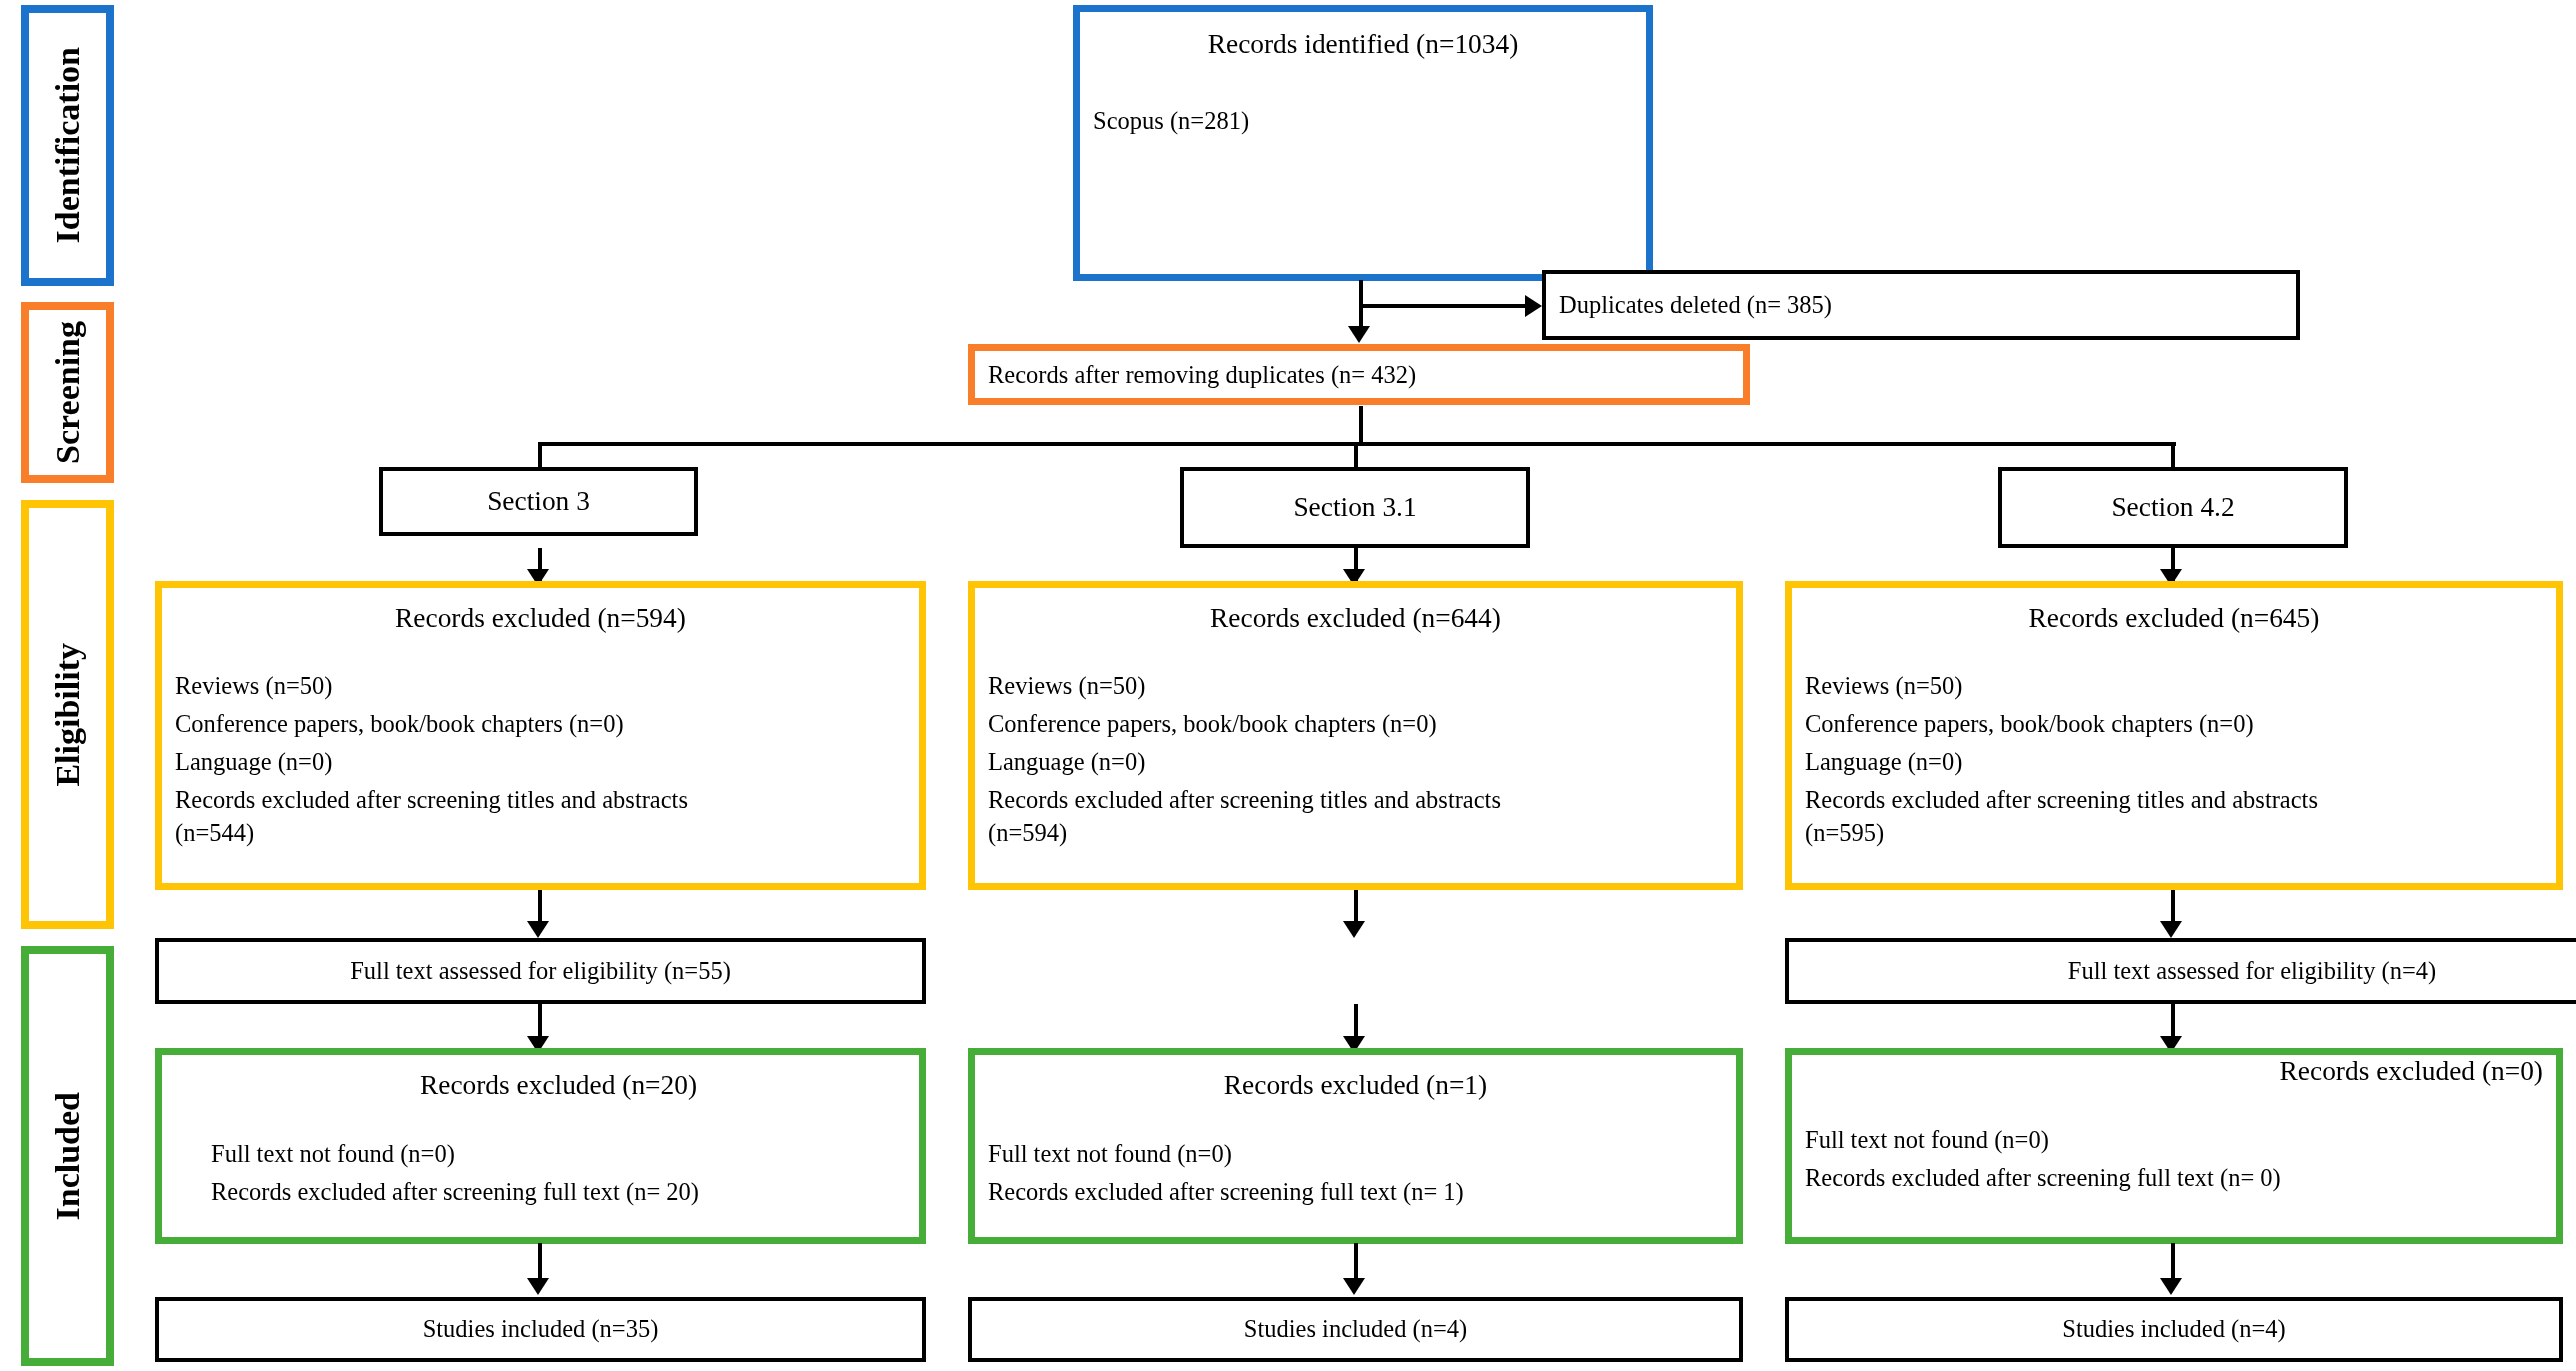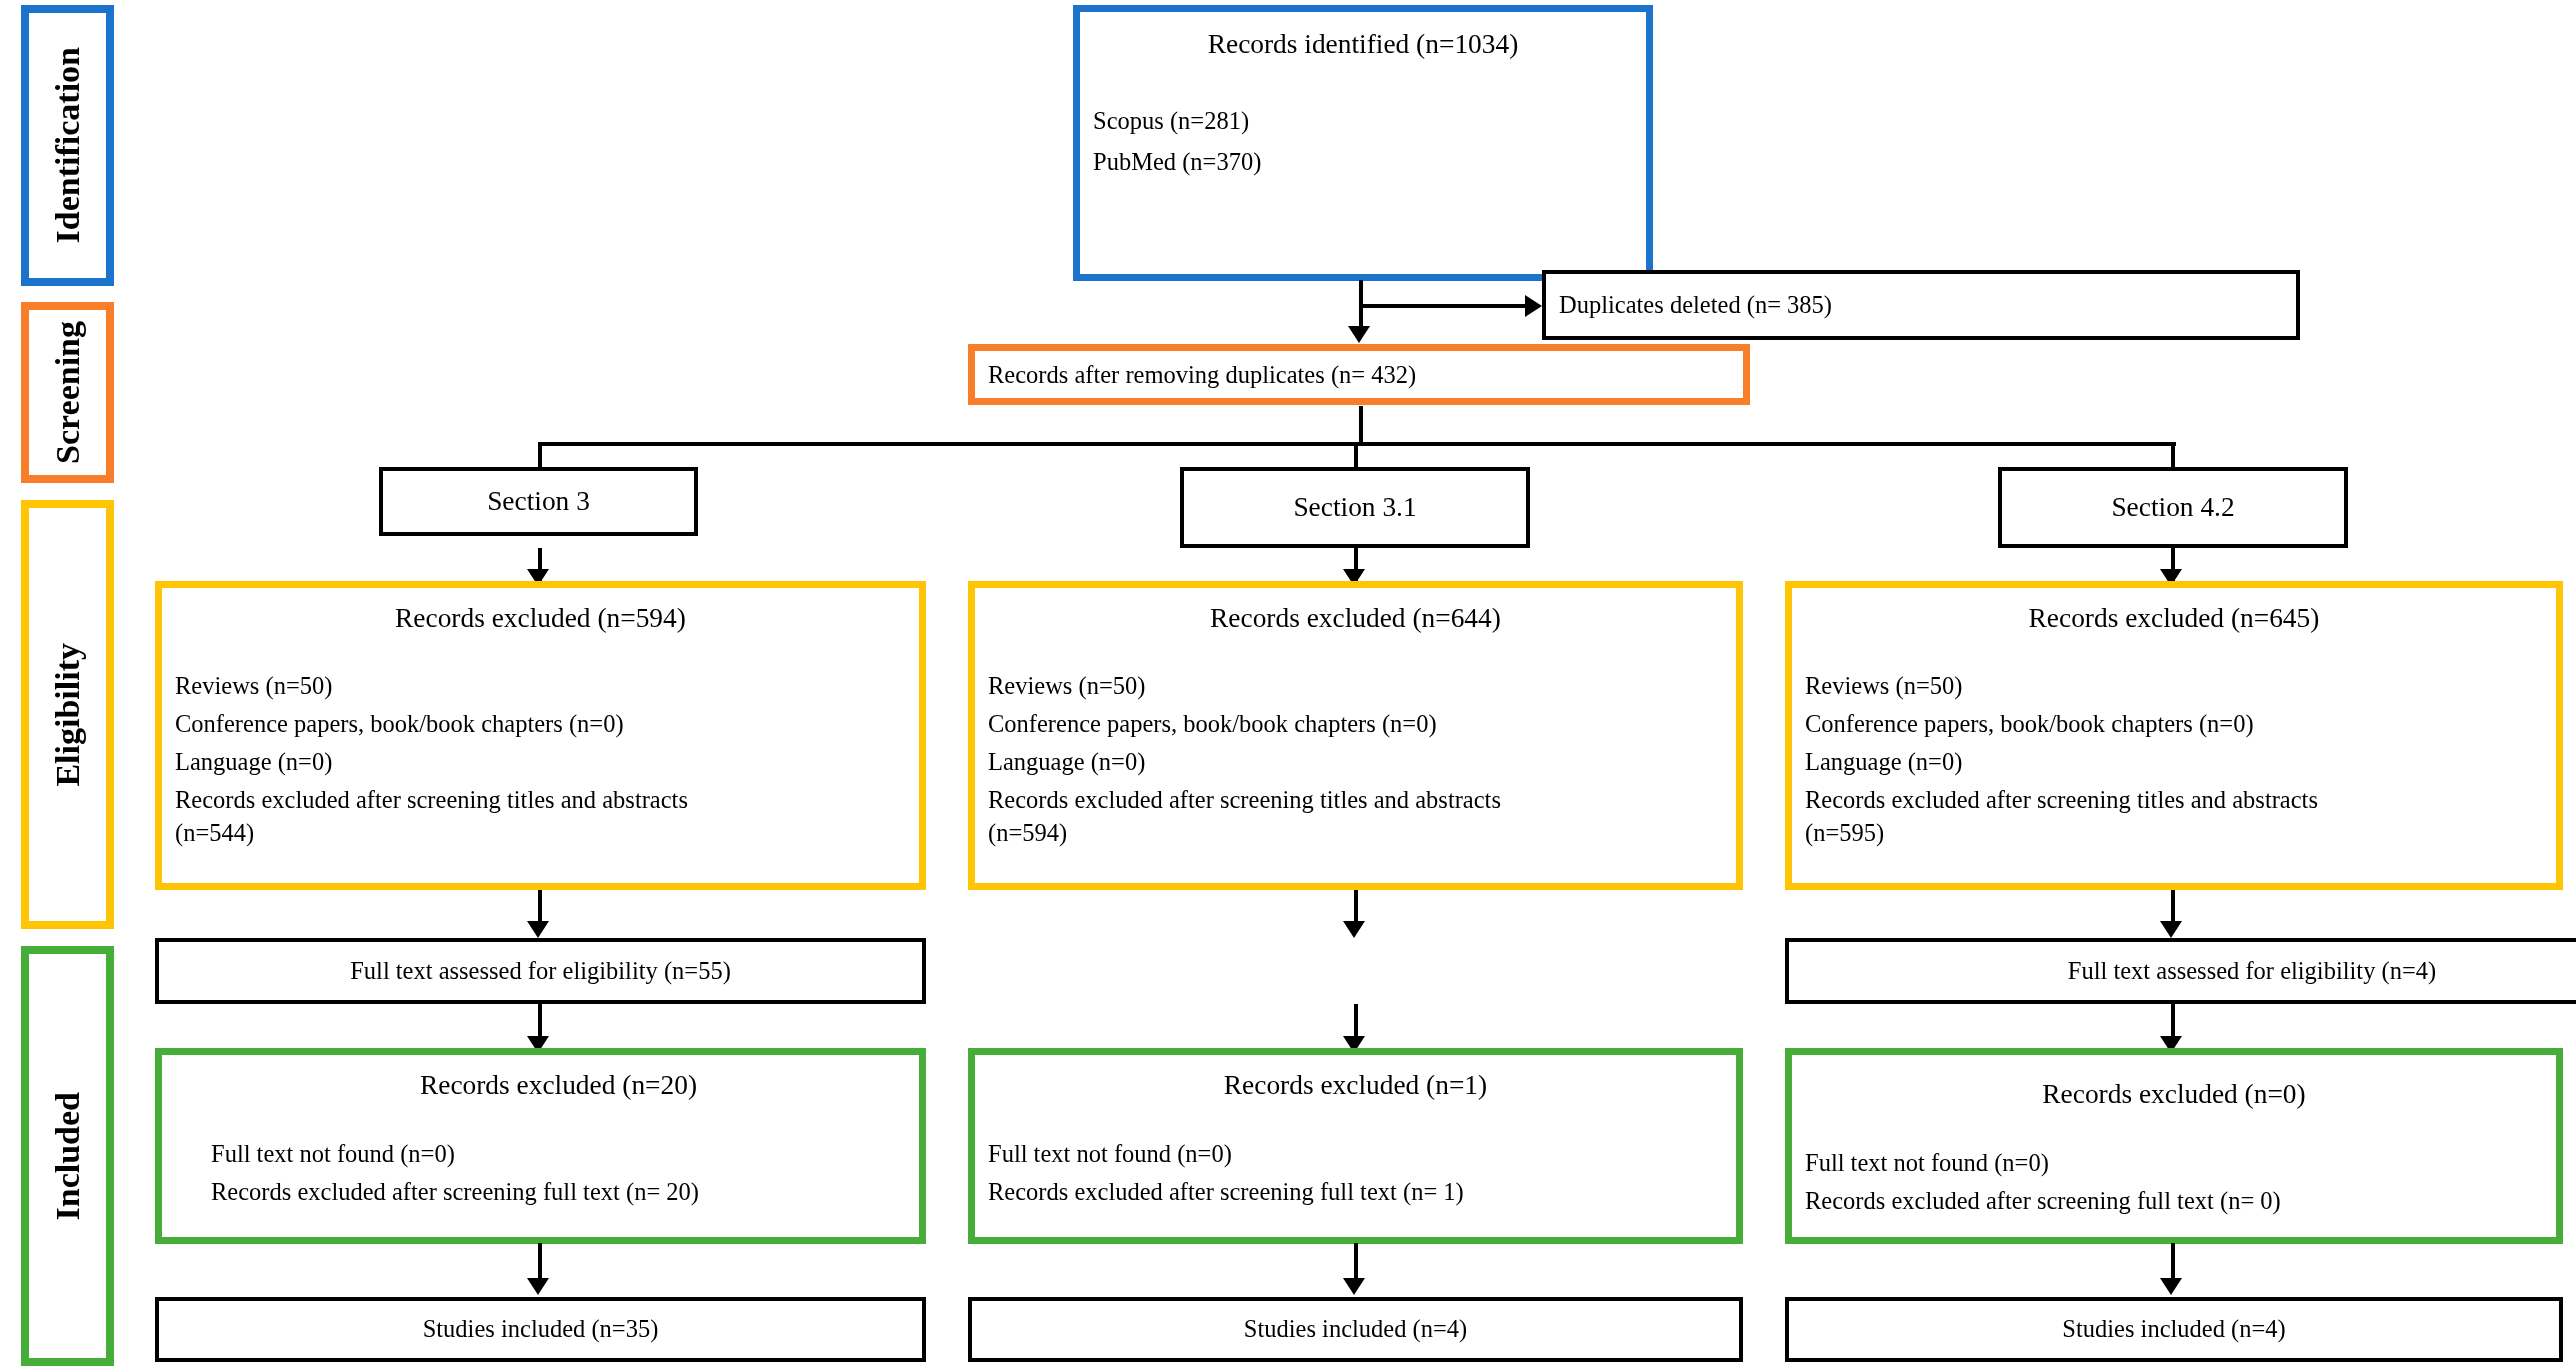--- a/index.html
+++ b/index.html
@@ -65,21 +65,20 @@
     <span class="vtext">Eligibility</span>
   </div>
 
   <div class="stage green" style="left:21px;top:946px;width:93px;height:420px;">
     <span class="vtext">Included</span>
   </div>
 
   <div class="box blue" style="left:1073px;top:4.7px;width:580px;height:276px;">
     <div class="bx-title pad" style="margin-top:17.5px;">Records identified (n=1034)</div>
     <div class="bx-line pad" style="margin-top:48px;">Scopus (n=281)</div>
-    <div class="bx-line pad" style="margin-top:13px;">PubMed (n=370)</div>
   </div>
 
   <div class="vline" style="left:1359px;top:280px;height:39px;"></div>
 
   <div class="hline" style="left:1359px;top:304px;width:169px;"></div>
   <div class="arrow-right" style="left:1525px;top:295px;"></div>
 
   <div class="vline" style="left:1359px;top:304px;height:23px;"></div>
   <div class="arrow-down" style="left:1348px;top:326px;"></div>
 
@@ -182,21 +181,21 @@
   <div class="vline" style="left:2171px;top:890px;height:41px;"></div>
   <div class="arrow-down" style="left:2160px;top:921px;"></div>
 
   <div class="box black" style="left:1785px;top:938px;width:934px;height:66px;display:flex;align-items:center;justify-content:center;">
     <div class="bx-center-line">Full text assessed for eligibility (n=4)</div>
   </div>
   <div class="vline" style="left:2171px;top:1004px;height:42px;"></div>
   <div class="arrow-down" style="left:2160px;top:1036px;"></div>
 
   <div class="box green" style="left:1785px;top:1048px;width:778px;height:196px;">
-    <div class="bx-title pad" style="margin-top:24px;">Records excluded (n=0)</div>
+    <div class="bx-title pad" style="margin-top:1px;text-align:right;">Records excluded (n=0)</div>
     <div class="bx-line pad" style="margin-top:40px;">Full text not found (n=0)</div>
     <div class="bx-line pad" style="margin-top:10.5px;">Records excluded after screening full text (n= 0)</div>
   </div>
   <div class="vline" style="left:2171px;top:1243px;height:46px;"></div>
   <div class="arrow-down" style="left:2160px;top:1278px;"></div>
 
   <div class="box black" style="left:1785px;top:1297px;width:778px;height:65px;display:flex;align-items:center;justify-content:center;">
     <div class="bx-center-line">Studies included (n=4)</div>
   </div>
 

